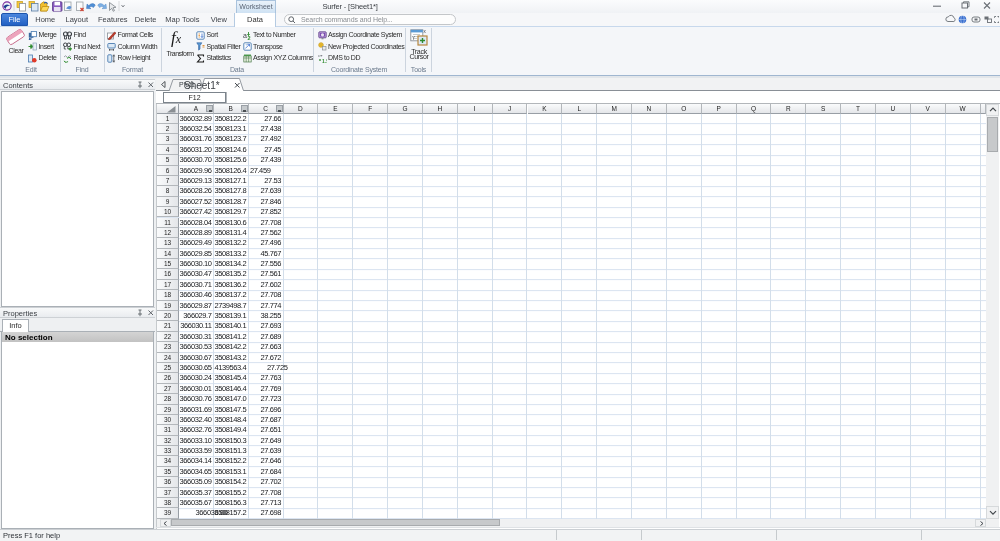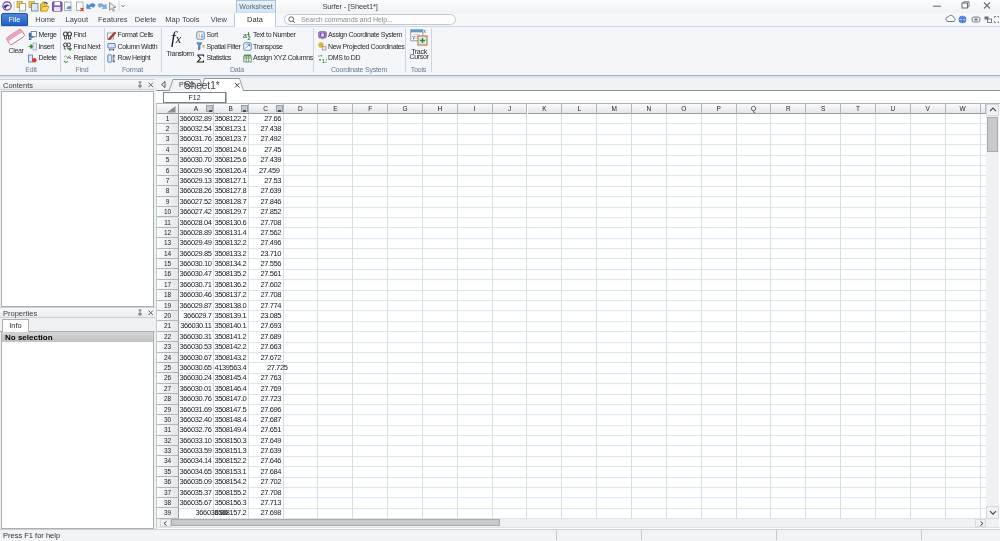--- a/index.html
+++ b/index.html
@@ -379,21 +379,21 @@
     <span class="dc" style="left:69.70px;width:32.45px">27.45</span>
   </div>
 <div class="a dr" style="top:155.16px;width:104.55px">
     <span class="dc" style="left:0;width:32.45px">366030.70</span>
     <span class="dc" style="left:34.85px;width:32.45px">3508125.6</span>
     <span class="dc" style="left:69.70px;width:32.45px">27.439</span>
   </div>
 <div class="a dr" style="top:165.55px;width:104.55px">
     <span class="dc" style="left:0;width:32.45px">366029.96</span>
     <span class="dc" style="left:34.85px;width:32.45px">3508126.4</span>
-    <span class="dc" style="left:68px;width:32.45px">27.459</span>
+    <span class="dc" style="left:59px;width:32.45px">27.459</span>
   </div>
 <div class="a dr" style="top:175.94px;width:104.55px">
     <span class="dc" style="left:0;width:32.45px">366029.13</span>
     <span class="dc" style="left:34.85px;width:32.45px">3508127.1</span>
     <span class="dc" style="left:69.70px;width:32.45px">27.53</span>
   </div>
 <div class="a dr" style="top:186.33px;width:104.55px">
     <span class="dc" style="left:0;width:32.45px">366028.26</span>
     <span class="dc" style="left:34.85px;width:32.45px">3508127.8</span>
     <span class="dc" style="left:69.70px;width:32.45px">27.639</span>
@@ -419,21 +419,21 @@
     <span class="dc" style="left:69.70px;width:32.45px">27.562</span>
   </div>
 <div class="a dr" style="top:238.28px;width:104.55px">
     <span class="dc" style="left:0;width:32.45px">366029.49</span>
     <span class="dc" style="left:34.85px;width:32.45px">3508132.2</span>
     <span class="dc" style="left:69.70px;width:32.45px">27.496</span>
   </div>
 <div class="a dr" style="top:248.67px;width:104.55px">
     <span class="dc" style="left:0;width:32.45px">366029.85</span>
     <span class="dc" style="left:34.85px;width:32.45px">3508133.2</span>
-    <span class="dc" style="left:69.70px;width:32.45px">23.710</span>
+    <span class="dc" style="left:69.70px;width:32.45px">45.767</span>
   </div>
 <div class="a dr" style="top:259.06px;width:104.55px">
     <span class="dc" style="left:0;width:32.45px">366030.10</span>
     <span class="dc" style="left:34.85px;width:32.45px">3508134.2</span>
     <span class="dc" style="left:69.70px;width:32.45px">27.556</span>
   </div>
 <div class="a dr" style="top:269.45px;width:104.55px">
     <span class="dc" style="left:0;width:32.45px">366030.47</span>
     <span class="dc" style="left:34.85px;width:32.45px">3508135.2</span>
     <span class="dc" style="left:69.70px;width:32.45px">27.561</span>
@@ -443,27 +443,27 @@
     <span class="dc" style="left:34.85px;width:32.45px">3508136.2</span>
     <span class="dc" style="left:69.70px;width:32.45px">27.602</span>
   </div>
 <div class="a dr" style="top:290.23px;width:104.55px">
     <span class="dc" style="left:0;width:32.45px">366030.46</span>
     <span class="dc" style="left:34.85px;width:32.45px">3508137.2</span>
     <span class="dc" style="left:69.70px;width:32.45px">27.708</span>
   </div>
 <div class="a dr" style="top:300.62px;width:104.55px">
     <span class="dc" style="left:0;width:32.45px">366029.87</span>
-    <span class="dc" style="left:34.85px;width:32.45px">3508138.0</span>
+    <span class="dc" style="left:34.85px;width:32.45px">2739498.7</span>
     <span class="dc" style="left:69.70px;width:32.45px">27.774</span>
   </div>
 <div class="a dr" style="top:311.01px;width:104.55px">
     <span class="dc" style="left:0;width:32.45px">366029.7</span>
     <span class="dc" style="left:34.85px;width:32.45px">3508139.1</span>
-    <span class="dc" style="left:69.70px;width:32.45px">23.085</span>
+    <span class="dc" style="left:69.70px;width:32.45px">38.255</span>
   </div>
 <div class="a dr" style="top:321.40px;width:104.55px">
     <span class="dc" style="left:0;width:32.45px">366030.11</span>
     <span class="dc" style="left:34.85px;width:32.45px">3508140.1</span>
     <span class="dc" style="left:69.70px;width:32.45px">27.693</span>
   </div>
 <div class="a dr" style="top:331.79px;width:104.55px">
     <span class="dc" style="left:0;width:32.45px">366030.31</span>
     <span class="dc" style="left:34.85px;width:32.45px">3508141.2</span>
     <span class="dc" style="left:69.70px;width:32.45px">27.689</span>

